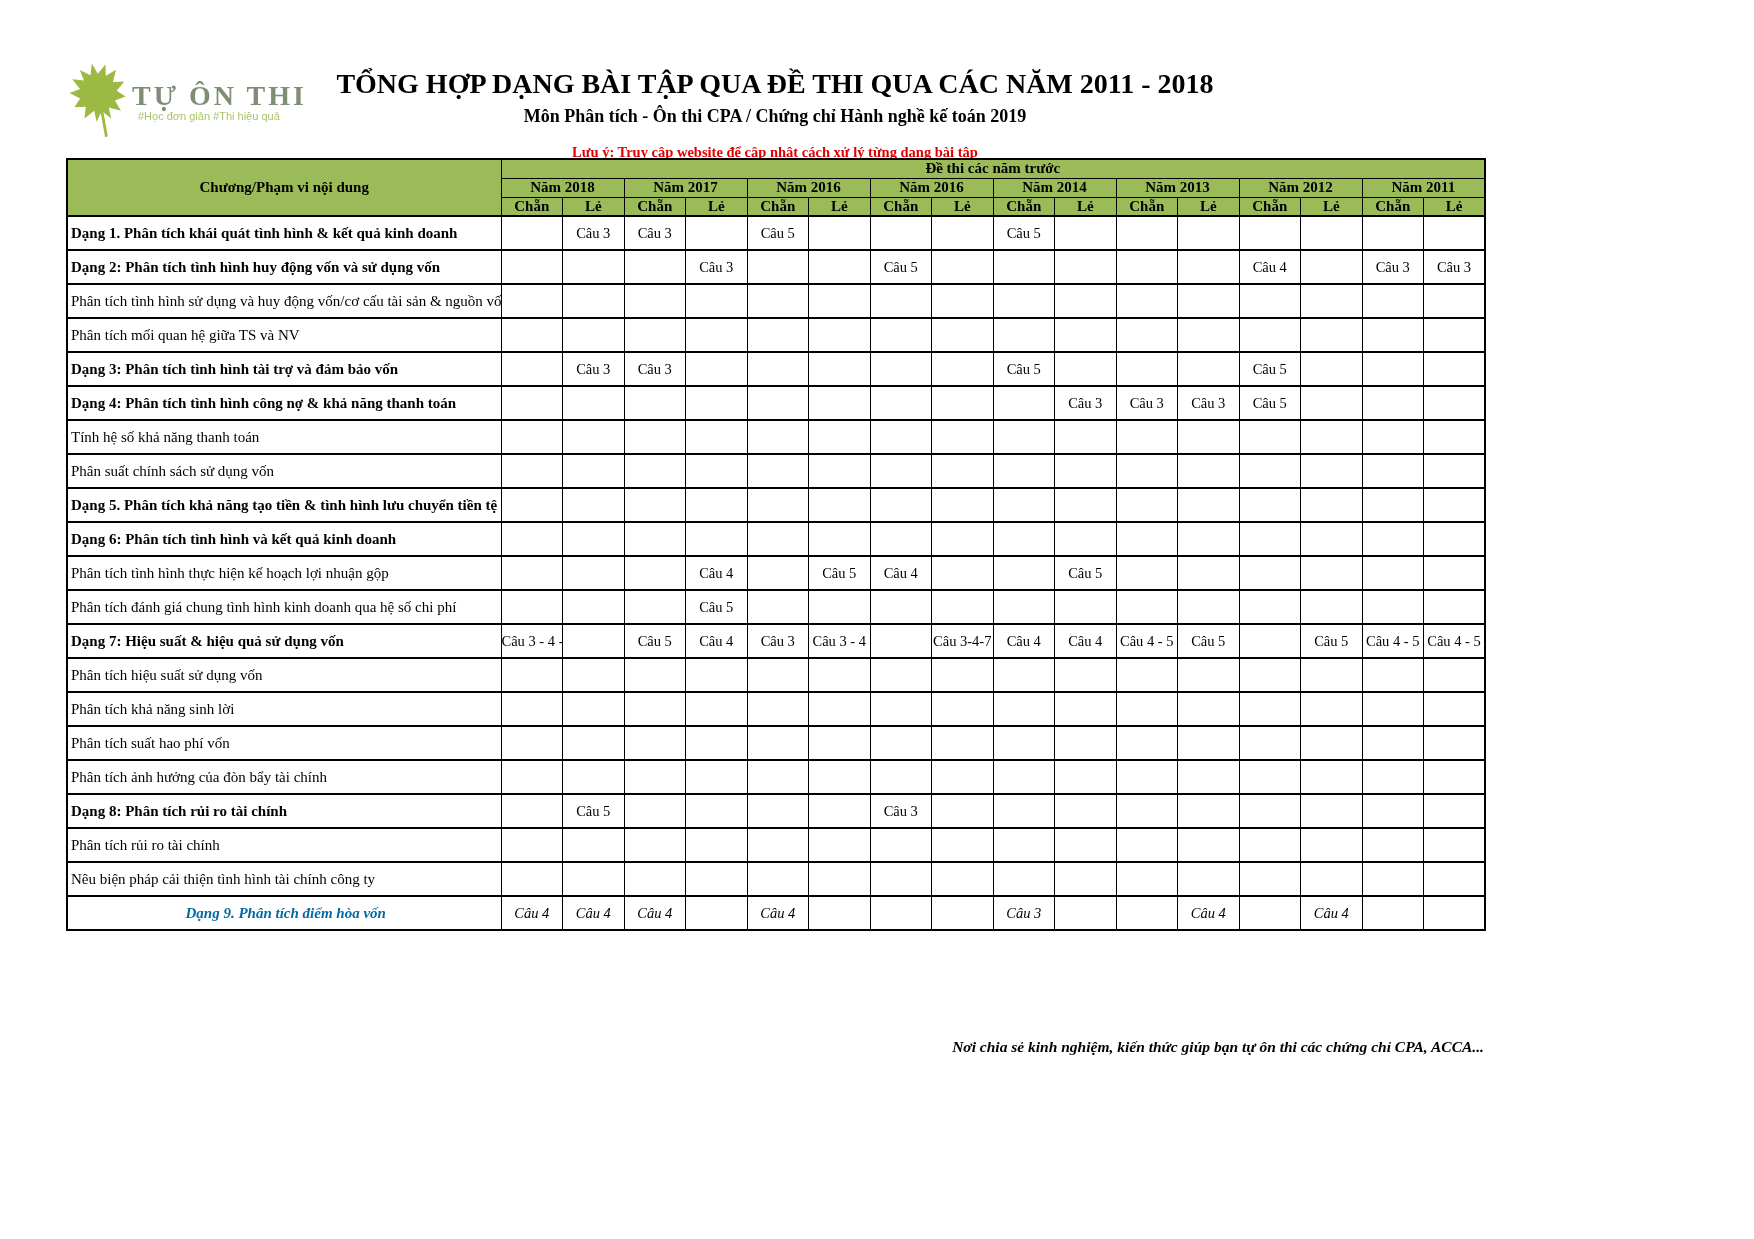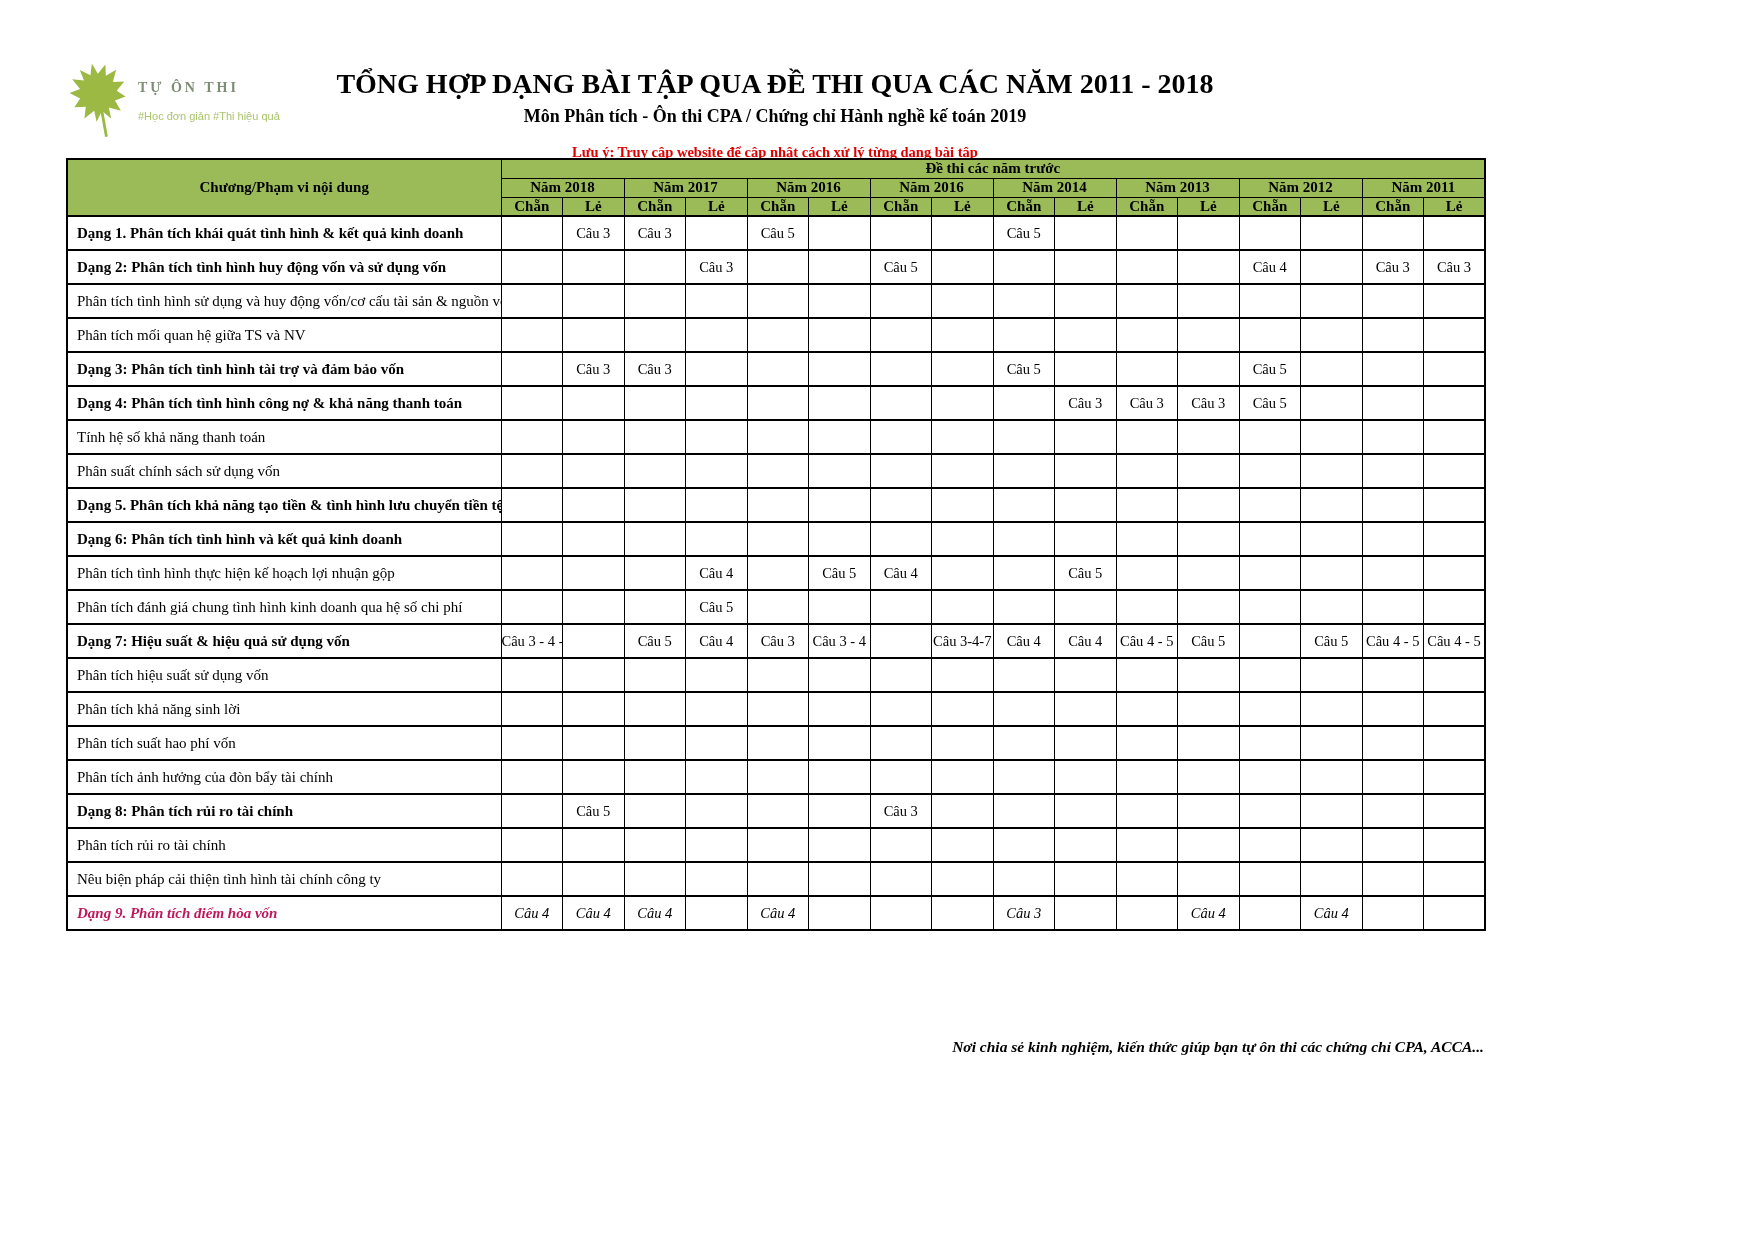--- a/index.html
+++ b/index.html
@@ -10,22 +10,22 @@
     height: 1239px;
     background: #ffffff;
     font-family: "Liberation Serif", serif;
     color: #000;
     overflow: hidden;
   }
 
   
   .logo { position: absolute; left: 72px; top: 58px; width: 300px; height: 90px; }
   .leaf { position: absolute; left: 0; top: 2px; transform: rotate(-12deg); }
-  .brand { position: absolute; left: 66px; top: 22px;
-           font-size: 14px; letter-spacing: 3px; color: #7e8d75; font-weight: bold; }
+  .brand { position: absolute; left: 60px; top: 22px;
+           font-size: 28px; letter-spacing: 3px; color: #7e8d75; font-weight: bold; }
   .brand-tag { position: absolute; left: 66px; top: 52px;
            font-family: "Liberation Sans", sans-serif;
            font-size: 11px; color: #a9c46c; }
 
   
   .head-block { position: absolute; left: 66px; top: 68px; width: 1418px; text-align: center; }
   .title    { font-size: 28px; font-weight: bold; }
   .subtitle { font-size: 18px; font-weight: bold; margin-top: 6px; }
   .note     { font-size: 14.5px; font-weight: bold; margin-top: 17px; }
 
@@ -39,21 +39,21 @@
     font-size: 14.5px;
   }
   table.grid th, table.grid td {
     border: 1px solid #000;
     overflow: hidden;
     white-space: nowrap;
   }
   table.grid thead th { height: 19px; font-size: 15px; text-align: center; font-weight: bold; }
   table.grid tbody td { border-top-width: 2px; border-bottom-width: 2px; height: 34px; }
   .corner   { text-align: center; vertical-align: middle; font-weight: bold; }
-  .row-label { text-align: left; padding-left: 9px; font-size: 15px; margin-top: 29px; }
+  .row-label { text-align: left; padding-left: 3px; font-size: 15px; margin-top: 29px; }
   .row-label.bold { font-weight: bold; }
   .row-label.red  { font-weight: bold; font-style: italic; }
   .cell { text-align: center; font-size: 14.5px; }
   .cell.italic { font-style: italic; }
 
   
   .footer { position: absolute; right: 270px; top: 1035px; width: 1100px;
             text-align: right; font-size: 15.5px; line-height: 23px; }
   .copy-line { font-style: italic; font-weight: bold; }
   .site-link { font-style: italic; font-weight: bold; text-decoration: underline; }
@@ -511,21 +511,21 @@
             <td class="cell"></td>
             <td class="cell"></td>
             <td class="cell"></td>
             <td class="cell"></td>
             <td class="cell"></td>
             <td class="cell"></td>
             <td class="cell"></td>
             <td class="cell"></td>
           </tr>
           <tr>
-            <td class="row-label red" style="color: #be185d;">Dạng 9. Phân tích điểm hòa vốn</td>
+            <td class="row-label red" style="color: #0369a1; text-align: center;">Dạng 9. Phân tích điểm hòa vốn</td>
             <td class="cell italic">Câu 4</td>
             <td class="cell italic">Câu 4</td>
             <td class="cell italic">Câu 4</td>
             <td class="cell italic"></td>
             <td class="cell italic">Câu 4</td>
             <td class="cell italic"></td>
             <td class="cell italic"></td>
             <td class="cell italic"></td>
             <td class="cell italic">Câu 3</td>
             <td class="cell italic"></td>

